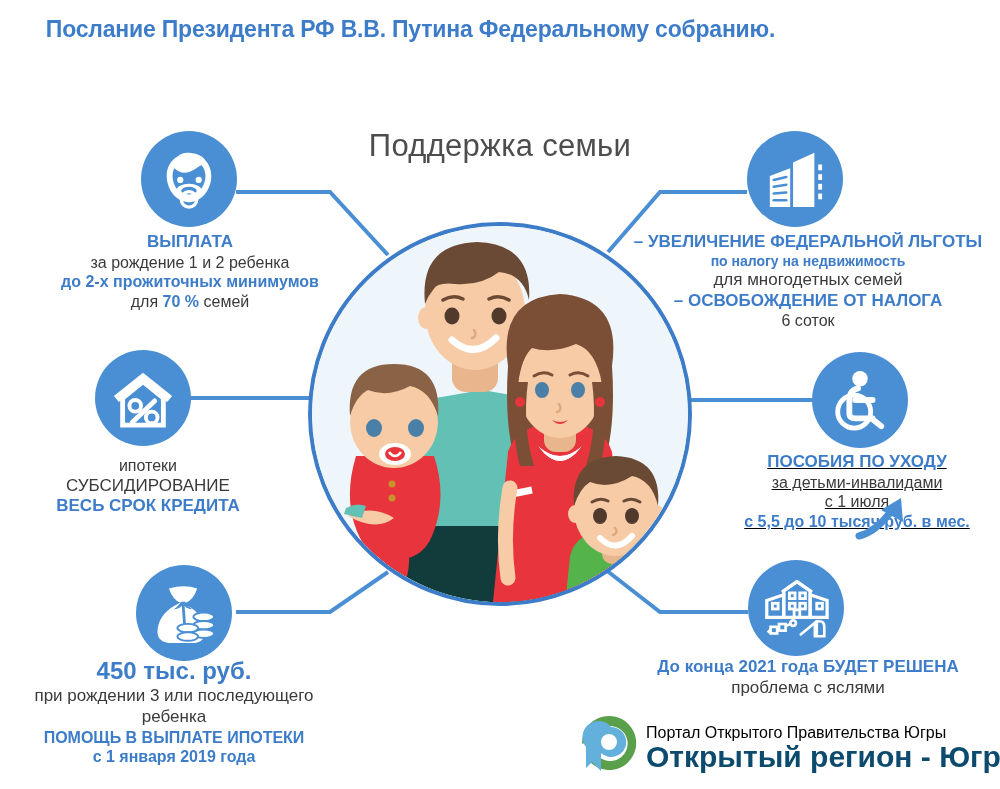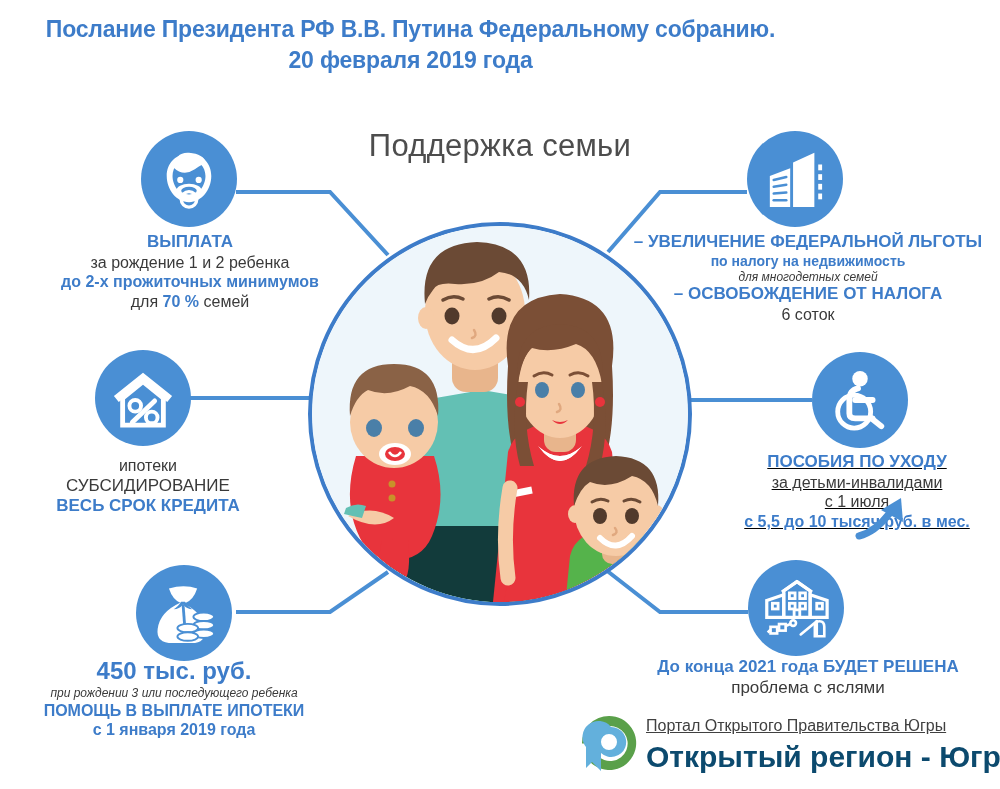--- a/index.html
+++ b/index.html
@@ -49,44 +49,43 @@
 
   
   .blk{position:absolute;text-align:center;}
   .blk div{line-height:1.22;}
   .b  {color:#3d7cc9;font-weight:bold;}
   .bn {color:#3d7cc9;font-weight:normal;}
   .d  {color:#3a3a3a;font-weight:normal;}
 
   .f17{font-size:17px;}
   .f16{font-size:16px;}
-  .f15{font-size:12px;font-style:italic;}
+  .f15{font-size:17px;}
   .f14{font-size:14px;}
   .f22{font-size:24px;}
 
   
   .logo{position:absolute;left:578px;top:711px;width:420px;height:72px;}
   .logo-mark{position:absolute;left:0;top:2px;}
   .logo-txt1{
-    position:absolute;left:68px;top:6px;
-    color:#404040;font-size:16px;white-space:nowrap;text-decoration:underline;
+    position:absolute;left:68px;top:13px;
+    color:#000000;font-size:16px;white-space:nowrap;
   }
   .logo-txt2{
     position:absolute;left:68px;top:29px;
     color:#0c4a6e;font-size:30px;font-weight:bold;white-space:nowrap;
   }
 </style>
 </head>
 <body>
 
 <div id="root">
 
   <div class="title">
     <div>Послание Президента РФ В.В. Путина Федеральному собранию.</div>
-    <div>20 февраля 2019 года</div>
   </div>
   <div class="subtitle">Поддержка семьи</div>
 
   <svg class="lines" viewBox="0 0 1000 789">
     <g stroke="#4a8fd4" stroke-width="4" fill="none" stroke-linecap="butt" stroke-linejoin="miter">
 
       <path d="M236 192 L330 192 L388 255"></path>
 
       <path d="M190 398 L318 398"></path>
 

